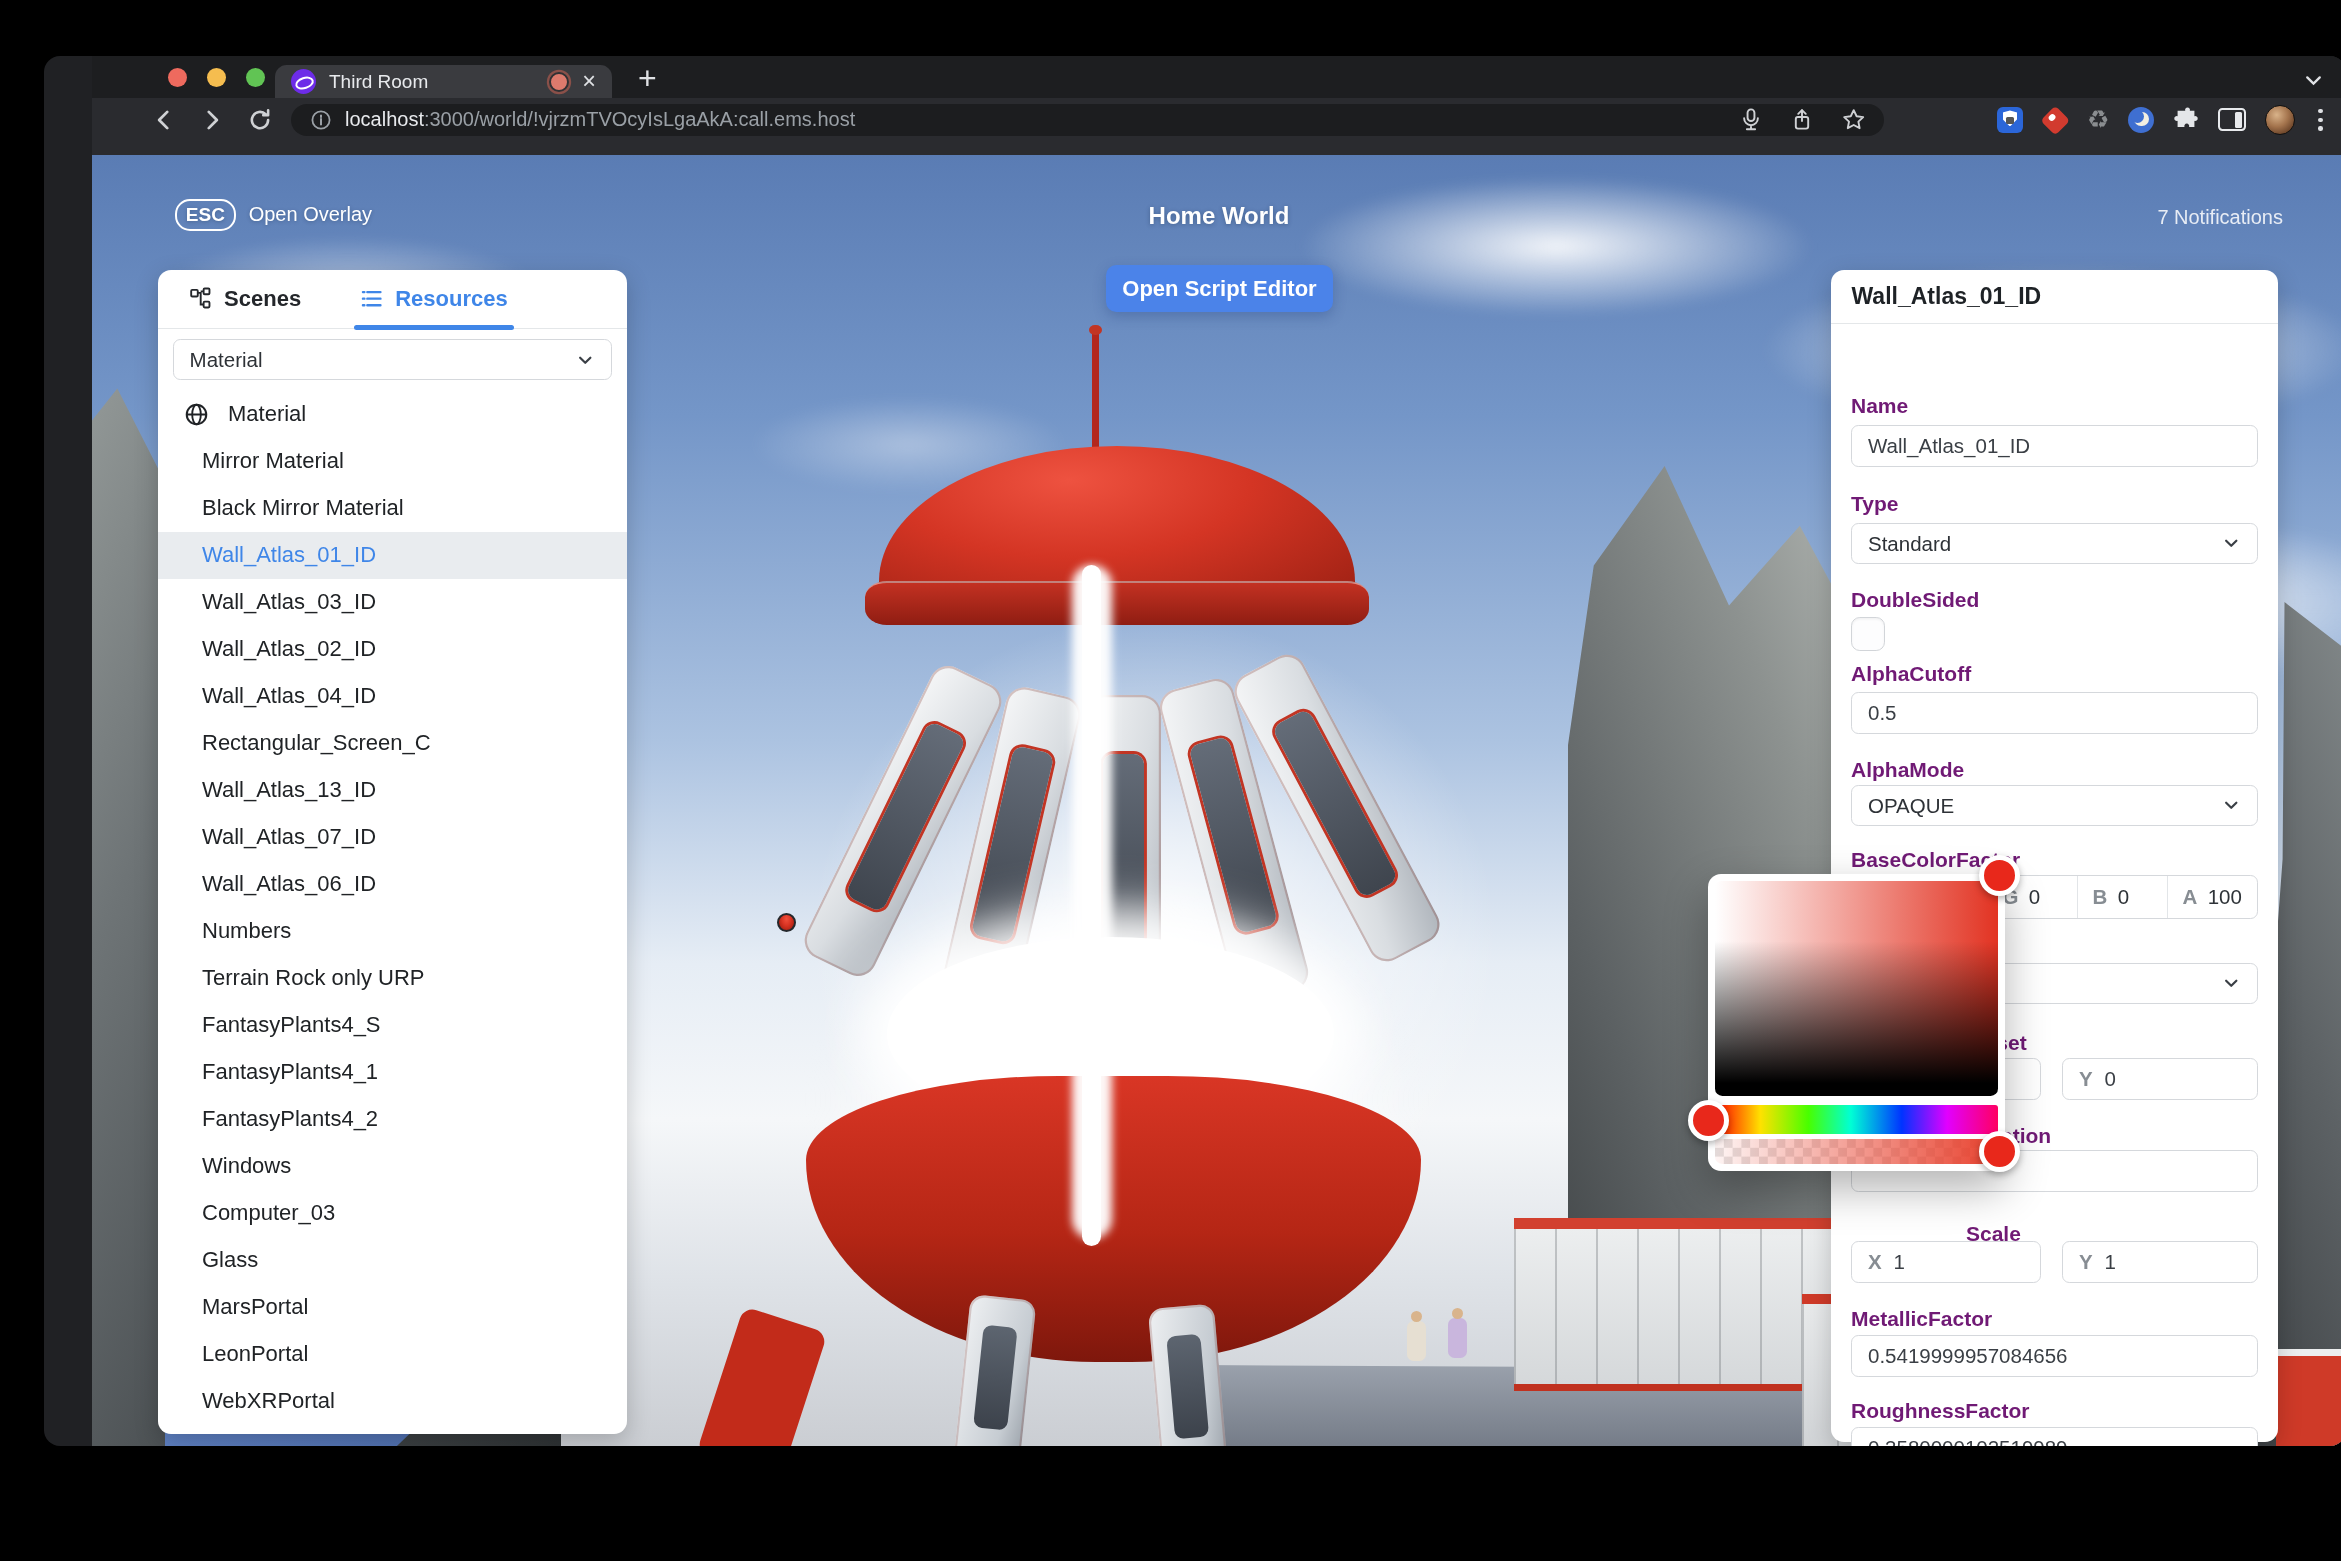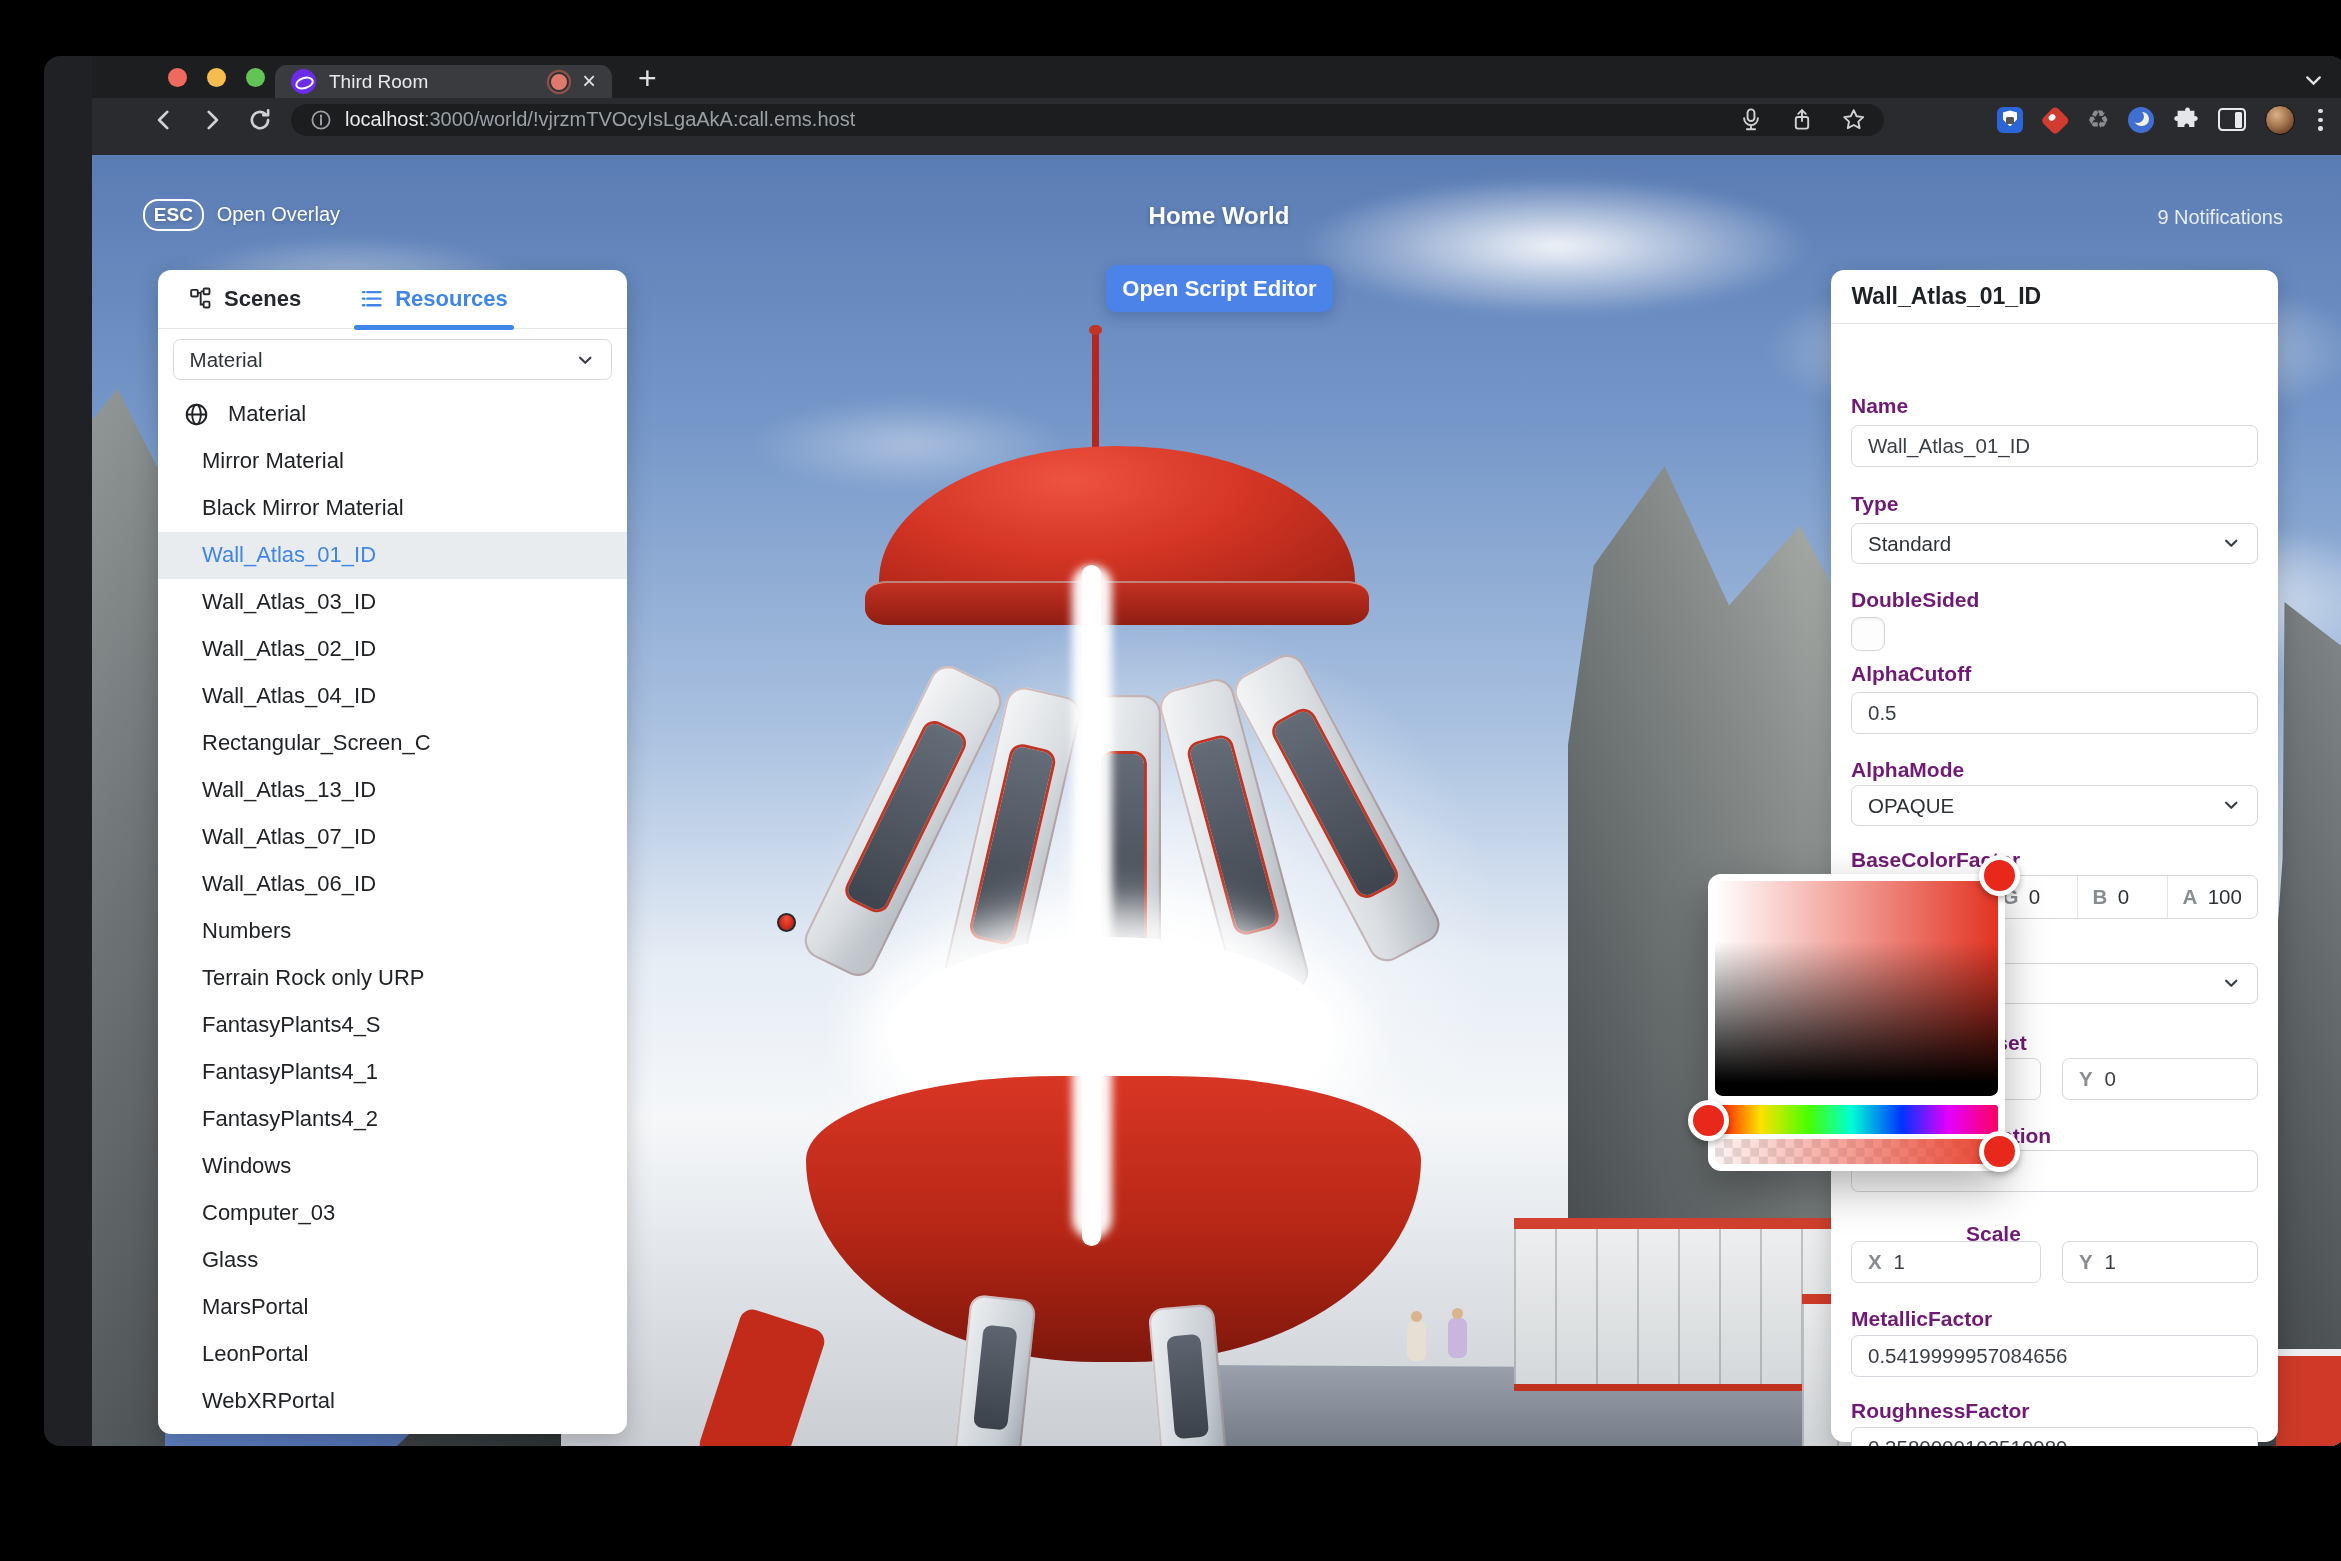--- a/index.html
+++ b/index.html
@@ -111,21 +111,21 @@
     border-top:10.3px solid #cf3a28;}
   .stationFR{position:absolute;left:2184px;top:1194px;width:70px;height:110px;background:#cf3a28;border-top:7.3px solid #eceeef;border-bottom:19px solid #e6e8e9;}
   .ramp{position:absolute;left:73px;top:1261px;width:286px;height:44px;background:linear-gradient(90deg,#5e80c2,#4f6fae);clip-path:polygon(0 18%,92% 0,76% 100%,0 100%);}
   .figure{position:absolute;width:19px;height:40px;border-radius:6.6px;}
   .f1{left:1315px;top:1166px;background:#e6dfd2;}
   .f2{left:1356px;top:1163px;background:#c9b6dd;}
   .figure i{position:absolute;left:3.7px;top:-10.3px;width:11.7px;height:11.7px;border-radius:50%;background:#d9b48c;}
 
   
   .esc-wrap{position:absolute;left:51px;top:44px;display:flex;align-items:center;gap:13px;z-index:10;color:#fff;text-shadow:0 0.7px 3.7px rgba(30,50,80,.35);}
-  .esc-badge{border:2.2px solid #fff;border-radius:15px;padding:2.9px 8.8px;font-size:19px;font-weight:600;}
+  .esc-badge{border:2.2px solid #fff;border-radius:15px;padding:2.9px 8.8px;font-size:19px;font-weight:600;margin-left:32px;}
   .esc-label{font-size:20px;}
   .world-title{position:absolute;left:0;right:0;top:47px;text-align:center;color:#fff;font-size:24px;font-weight:700;z-index:10;text-shadow:0 0.7px 4.4px rgba(30,50,80,.4);}
   .notifications{position:absolute;right:63px;top:51px;color:rgba(255,255,255,.85);font-size:20px;z-index:10;}
   .script-btn{position:absolute;left:1014px;top:110px;width:227px;height:47px;border-radius:10.3px;background:#4b83e9;color:#fff;
     font-weight:700;font-size:22px;display:flex;align-items:center;justify-content:center;z-index:10;box-shadow:0 4.4px 13px rgba(25,55,120,.28);cursor:pointer;}
 
   
   .panel{background:#fff;border-radius:13px;box-shadow:0 7.3px 25px rgba(0,0,0,.20);z-index:20;position:absolute;}
   .panel-left{left:66px;top:115px;width:469px;height:1164px;overflow:hidden;}
   .tabs{display:flex;align-items:center;height:59px;border-bottom:1.5px solid #e4e7e9;padding:0 31px;gap:59px;box-sizing:border-box;}
@@ -330,21 +330,21 @@
         <i></i>
       </i>
     <i class="redleg"></i>
     <i class="ramp"></i>
 
     <div class="esc-wrap">
       <span class="esc-badge">ESC</span>
       <span class="esc-label">Open Overlay</span>
     </div>
     <div class="world-title">Home World</div>
-    <div class="notifications">9 Notifications</div>
+    <div class="notifications">7 Notifications</div>
     <div class="script-btn">Open Script Editor</div>
 
     <div class="panel panel-left">
       <div class="tabs">
         <span class="tab-item">
           <span>
             <svg width="23.4" height="23.4" viewBox="0 0 32 32">
                 <rect x="3" y="4" width="9" height="9" rx="1.5" fill="none" stroke="#24272b" stroke-width="2.6"></rect>
                 <rect x="20" y="2" width="8" height="8" rx="1.5" fill="none" stroke="#24272b" stroke-width="2.6"></rect>
                 <rect x="20" y="20" width="8" height="8" rx="1.5" fill="none" stroke="#24272b" stroke-width="2.6"></rect>

